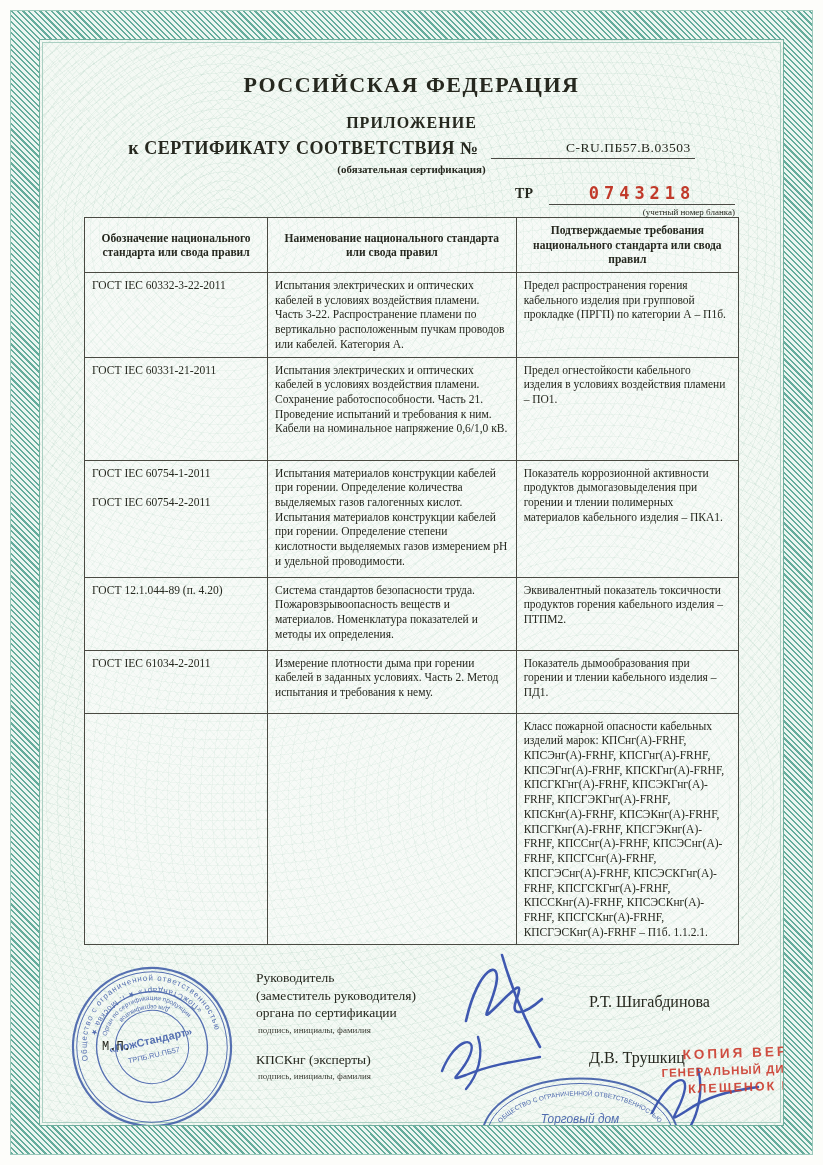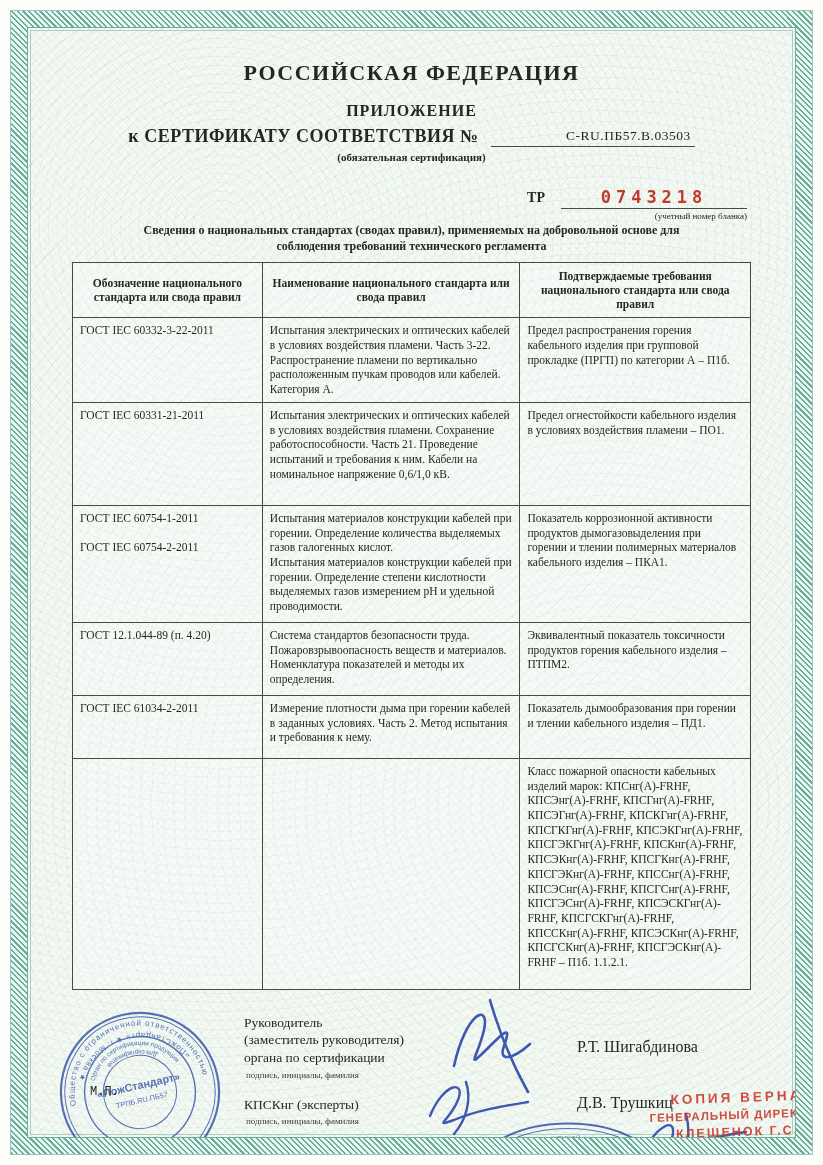--- a/index.html
+++ b/index.html
@@ -13,21 +13,21 @@
   body{
     width:823px;height:1165px;overflow:hidden;
     background:#ffffff;
     font-family:"Liberation Serif","DejaVu Serif",serif;
     color:var(--ink);
   }
   .page{position:relative;width:823px;height:1165px;box-sizing:border-box;padding:10px;background:#fdfdfa;}
   .frame{
     height:100%;box-sizing:border-box;
     border:1px solid #9cc8ba;
-    padding:16px;
+    padding:28px;
     background:
       repeating-linear-gradient(45deg, rgba(78,160,142,.85) 0 1.5px, rgba(236,246,241,.9) 1.5px 4px),
       #e8f3ee;
   }
   .inner{
     height:100%;box-sizing:border-box;overflow:hidden;
     border:1.5px solid #6fae9d;
     outline:1px solid #aacfc2;
     outline-offset:-4px;
     background:
@@ -40,21 +40,21 @@
   }
   .country-title{
     text-align:center;font-weight:bold;font-size:22px;letter-spacing:1.5px;margin:6px 0 16px 0;
   }
   .appendix-title{text-align:center;font-weight:bold;font-size:16px;letter-spacing:1px;margin-bottom:6px;}
   .cert-line{display:flex;justify-content:center;align-items:flex-end;gap:12px;}
   .cert-title{font-weight:bold;font-size:18px;letter-spacing:.5px;white-space:nowrap;}
   .cert-number-wrap{border-bottom:1.5px solid #4a4a44;min-width:196px;text-align:right;padding:0 4px 2px 4px;}
   .cert-number{font-size:13.5px;letter-spacing:.5px;}
   .mandatory{text-align:center;font-weight:bold;font-size:11px;margin-top:4px;}
-  .tr-row{display:flex;justify-content:flex-end;gap:16px;margin-top:24px;padding-right:4px;}
+  .tr-row{display:flex;justify-content:flex-end;gap:16px;margin-top:8px;padding-right:4px;}
   .tr-label{font-weight:bold;font-size:14px;padding-top:3px;}
   .tr-block{width:186px;text-align:center;}
   .tr-number{
     display:block;color:var(--red);font-weight:bold;font-size:17px;letter-spacing:5px;
     font-family:"DejaVu Sans Mono","Liberation Mono",monospace;
     border-bottom:1.5px solid #4a4a44;padding-bottom:1px;
   }
   .tr-caption{display:block;font-size:9px;text-align:right;margin-top:2px;}
   .annex-no{text-align:center;font-weight:bold;font-size:12px;margin-top:6px;}
   .annex-desc{text-align:center;font-weight:bold;font-size:12px;line-height:1.3;max-width:580px;margin:2px auto 8px auto;}
@@ -108,21 +108,20 @@
       <div class="mandatory">(обязательная сертификация)</div>
 
       <div class="tr-row">
         <span class="tr-label">ТР</span>
         <span class="tr-block">
           <span class="tr-number">0743218</span>
           <span class="tr-caption">(учетный номер бланка)</span>
         </span>
       </div>
 
-      <div class="annex-desc">Сведения о национальных стандартах (сводах правил), применяемых на добровольной основе для соблюдения требований технического регламента</div>
 
       <table>
         <colgroup>
           <col style="width:28%">
             <col style="width:38%">
             <col style="width:34%">
         </colgroup>
         <thead>
           <tr>
             <th>Обозначение национального стандарта или свода правил</th>

